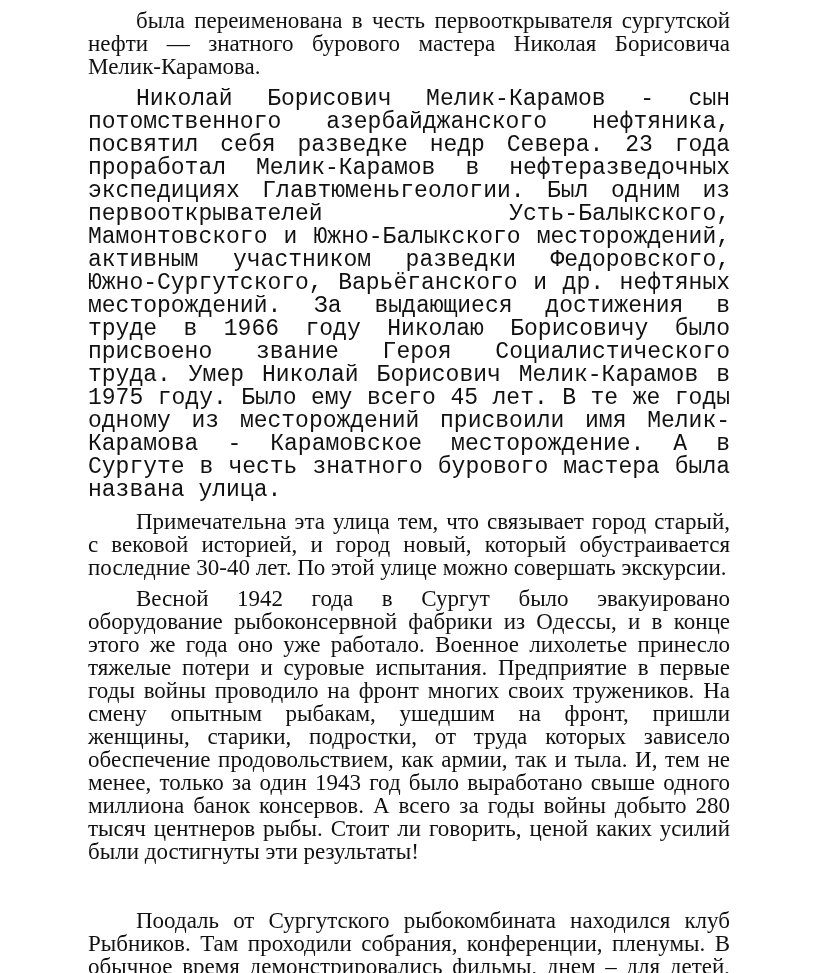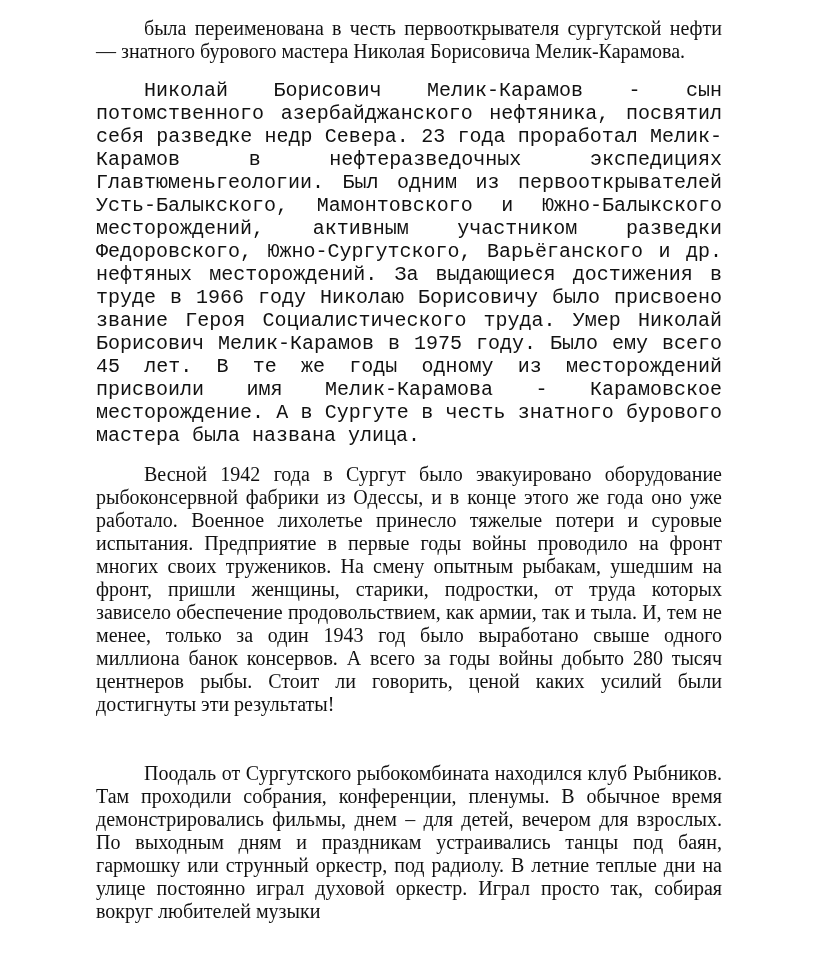--- a/index.html
+++ b/index.html
@@ -15,38 +15,39 @@
       font-family: "Liberation Serif", "DejaVu Serif", serif;
       color: #111111;
     }
     .page {
       position: absolute;
       left: 80px;
       top: 0;
       width: 658px;
     }
     p {
-      margin: 16px;
-      font-size: 20px;
+      margin: 8px;
+      font-size: 23px;
       line-height: 23px;
       text-align: justify;
       text-indent: 48px;
     }
     .p-first { padding-top: 1px; }
     .gap-small { margin-top: 10px; font-family: Liberation Mono, monospace; }
     .gap-large { margin-top: 23px; }
     .gap-xlarge { margin-top: 46px; }
   </style>
 </head>
 <body>
 
 <div class="page">
   <p class="p-first">была переименована в честь первооткрывателя сургутской нефти — знатного бурового мастера Николая Борисовича Мелик-Карамова.</p>
 
   <p class="gap-small">Николай Борисович Мелик-Карамов - сын потомственного азербайджанского нефтяника, посвятил себя разведке недр Севера. 23 года проработал Мелик-Карамов в нефтеразведочных экспедициях Главтюменьгеологии. Был одним из первооткрывателей Усть-Балыкского, Мамонтовского и Южно-Балыкского месторождений, активным участником разведки Федоровского, Южно-Сургутского, Варьёганского и др. нефтяных месторождений. За выдающиеся достижения в труде в 1966 году Николаю Борисовичу было присвоено звание Героя Социалистического труда. Умер Николай Борисович Мелик-Карамов в 1975 году. Было ему всего 45 лет. В те же годы одному из месторождений присвоили имя Мелик-Карамова - Карамовское месторождение. А в Сургуте в честь знатного бурового мастера была названа улица.</p>
 
+  <p>Примечательна эта улица тем, что связывает город старый, с вековой историей, и город новый, который обустраивается последние 30-40 лет. По этой улице можно совершать экскурсии.</p>
 
 
 
   <p>Весной 1942 года в Сургут было эвакуировано оборудование рыбоконсервной фабрики из Одессы, и в конце этого же года оно уже работало. Военное лихолетье принесло тяжелые потери и суровые испытания. Предприятие в первые годы войны проводило на фронт многих своих тружеников. На смену опытным рыбакам, ушедшим на фронт, пришли женщины, старики, подростки, от труда которых зависело обеспечение продовольствием, как армии, так и тыла. И, тем не менее, только за один 1943 год было выработано свыше одного миллиона банок консервов. А всего за годы войны добыто 280 тысяч центнеров рыбы. Стоит ли говорить, ценой каких усилий были достигнуты эти результаты!</p>
 
   <p class="gap-xlarge"><span>Поодаль от Сургутского рыбокомбината находился клуб Рыбников. Там проходили собрания, конференции, пленумы. В обычное время демонстрировались фильмы, днем – для детей, вечером для взрослых. По выходным дням и праздникам устраивались танцы под баян, гармошку или струнный оркестр, под радиолу. В летние теплые дни на улице постоянно играл духовой оркестр. Играл просто так, собирая вокруг любителей музыки</span></p>
 </div>
 
 </body></html>

